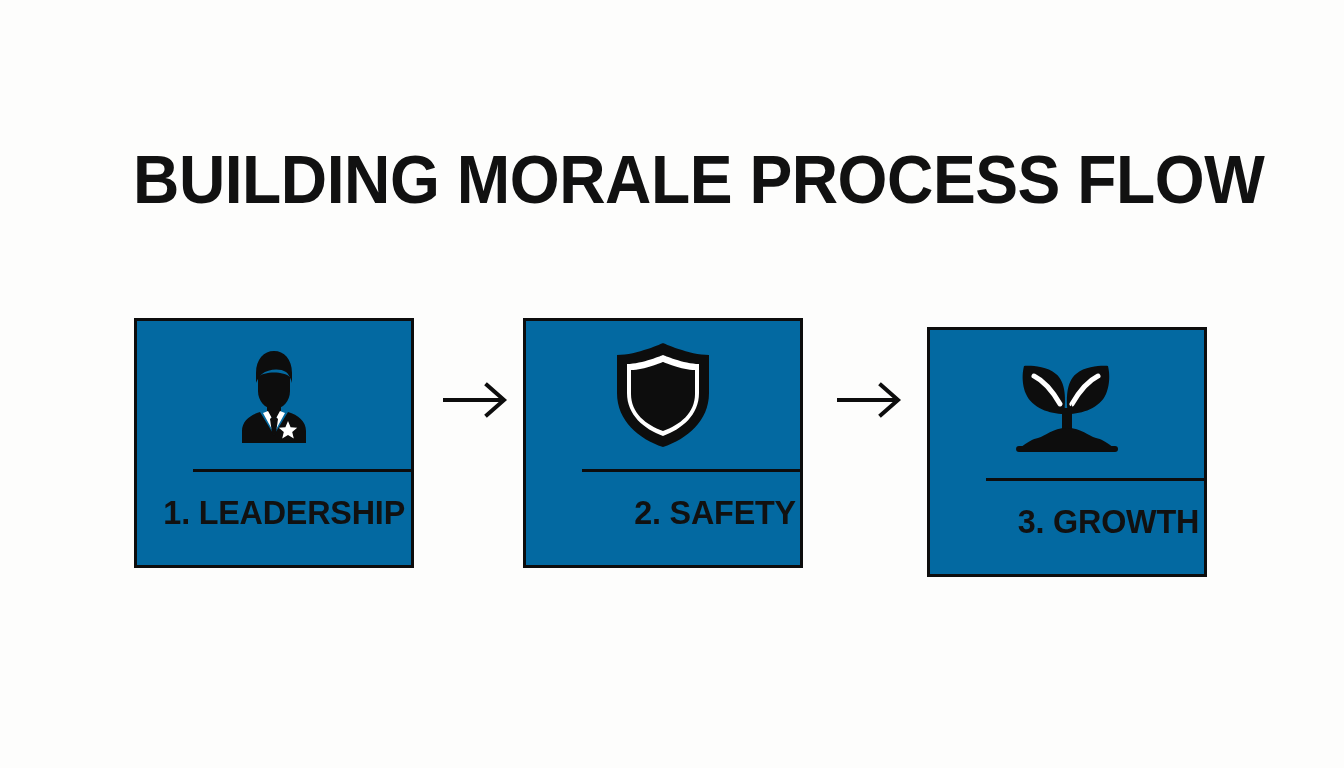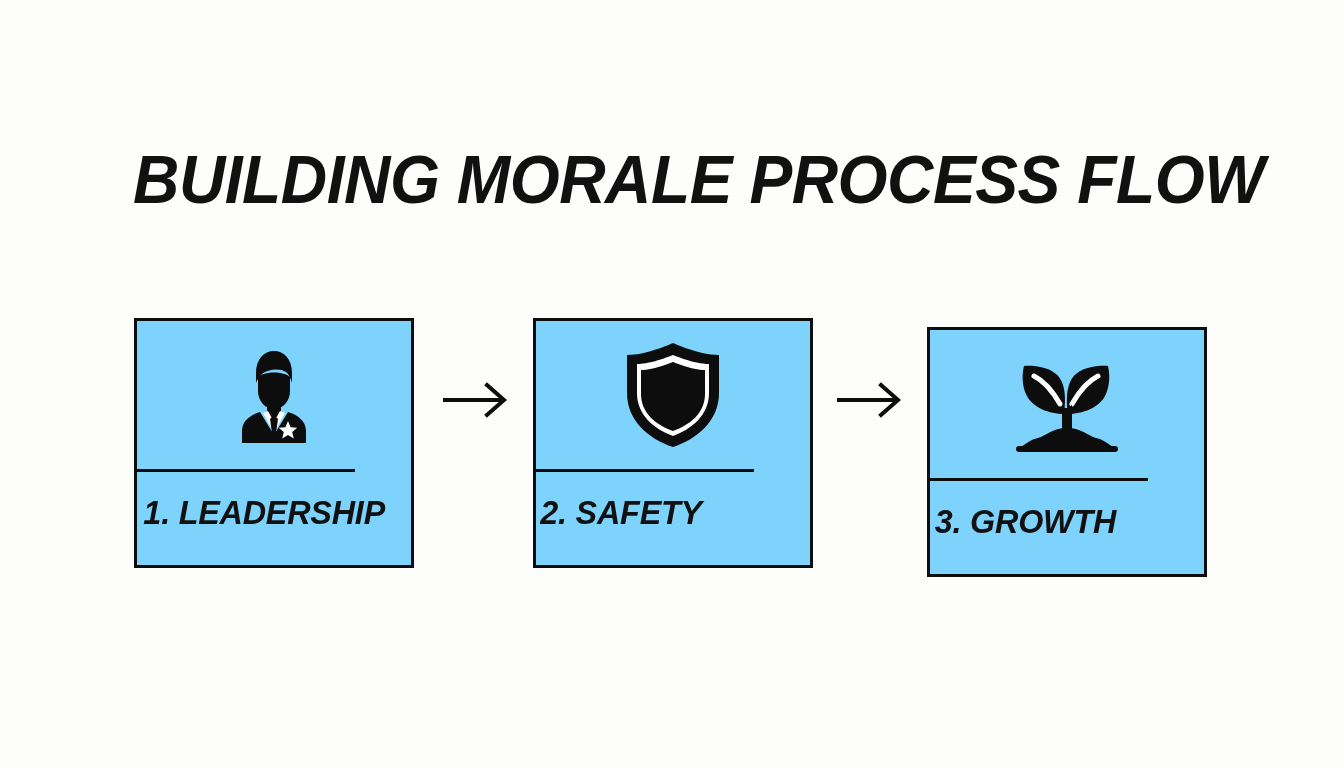--- a/index.html
+++ b/index.html
@@ -14,21 +14,20 @@
     font-family: "Liberation Sans", sans-serif;
     overflow: hidden;
     position: relative;
   }
 
   #canvas {
     position: absolute;
     inset: 0;
     width: 1344px;
     height: 768px;
-    font-style: italic;
   }
 
   
   #page-title {
     position: absolute;
     left: 133px;
     top: 142px;
     font-family: "Liberation Sans", sans-serif;
     font-weight: 700;
     font-size: 69px;
@@ -49,27 +48,27 @@
     height: 250px;
   }
 
   .step-card {
     position: absolute;
     top: 0;
     width: 280px;
     height: 250px;
     box-sizing: border-box;
     border: 3px solid #0d0d0d;
-    background: #7dd3fc;
+    background: #0369a1;
     display: flex;
     flex-direction: column;
-    align-items: flex-start;
+    align-items: flex-end;
   }
   .step-card[data-step="0"] { left: 0px; }
-  .step-card[data-step="1"] { left: 399px; }
+  .step-card[data-step="1"] { left: 389px; }
   .step-card[data-step="2"] { left: 793px; margin-top: 9px; }
 
   .card-icon-area {
     width: 100%;
     height: 148px;
     display: flex;
     align-items: center;
     justify-content: center;
   }
   .card-icon-area svg {

